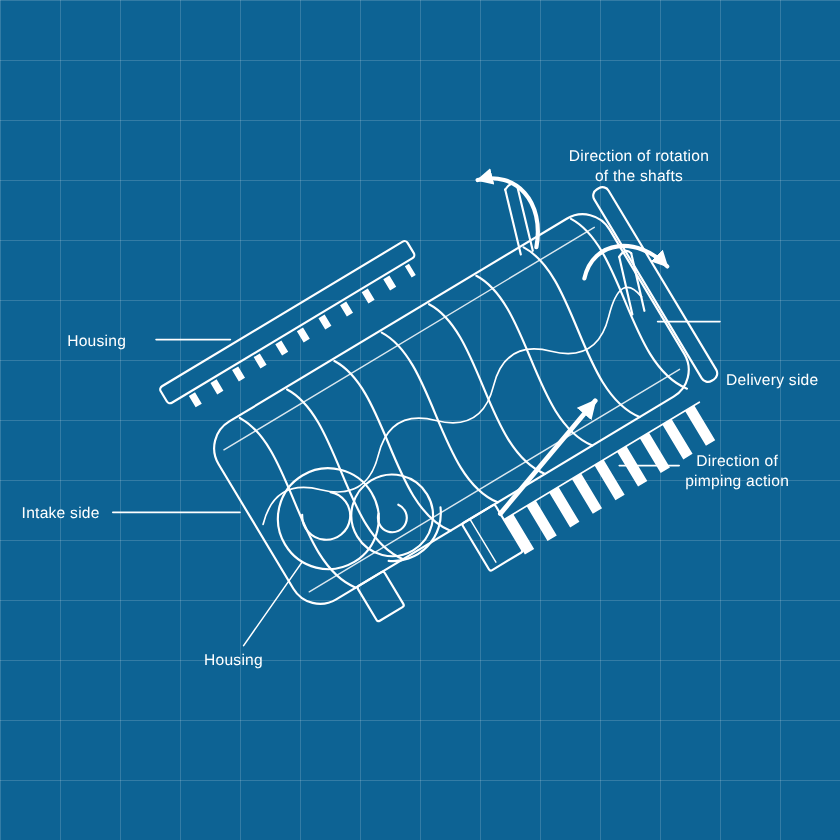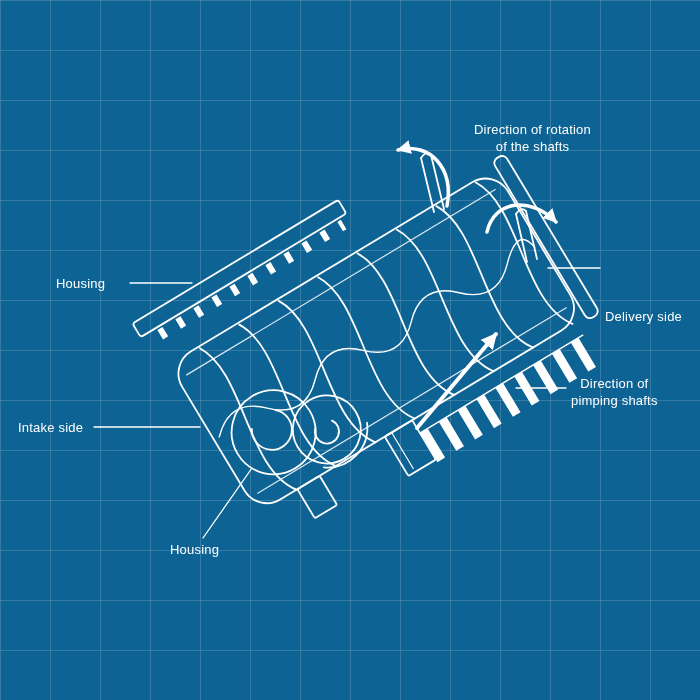--- a/index.html
+++ b/index.html
@@ -112,18 +112,18 @@
   </svg>
 
   <div class="label" style="left:474px; top:122px;">Direction of rotation
 of the shafts</div>
 
   <div class="label" style="left:605px; top:261px;margin-top:48px;">Delivery side</div>
 
   <div class="label" style="left:56px; top:276px;">Housing</div>
 
   <div class="label" style="left:571px; top:376px;">Direction of
-pimping shafts</div>
+pimping action</div>
 
   <div class="label" style="left:18px; top:420px;">Intake side</div>
 
   <div class="label" style="left:170px; top:542px;">Housing</div>
 </div>
 
 </body></html>

